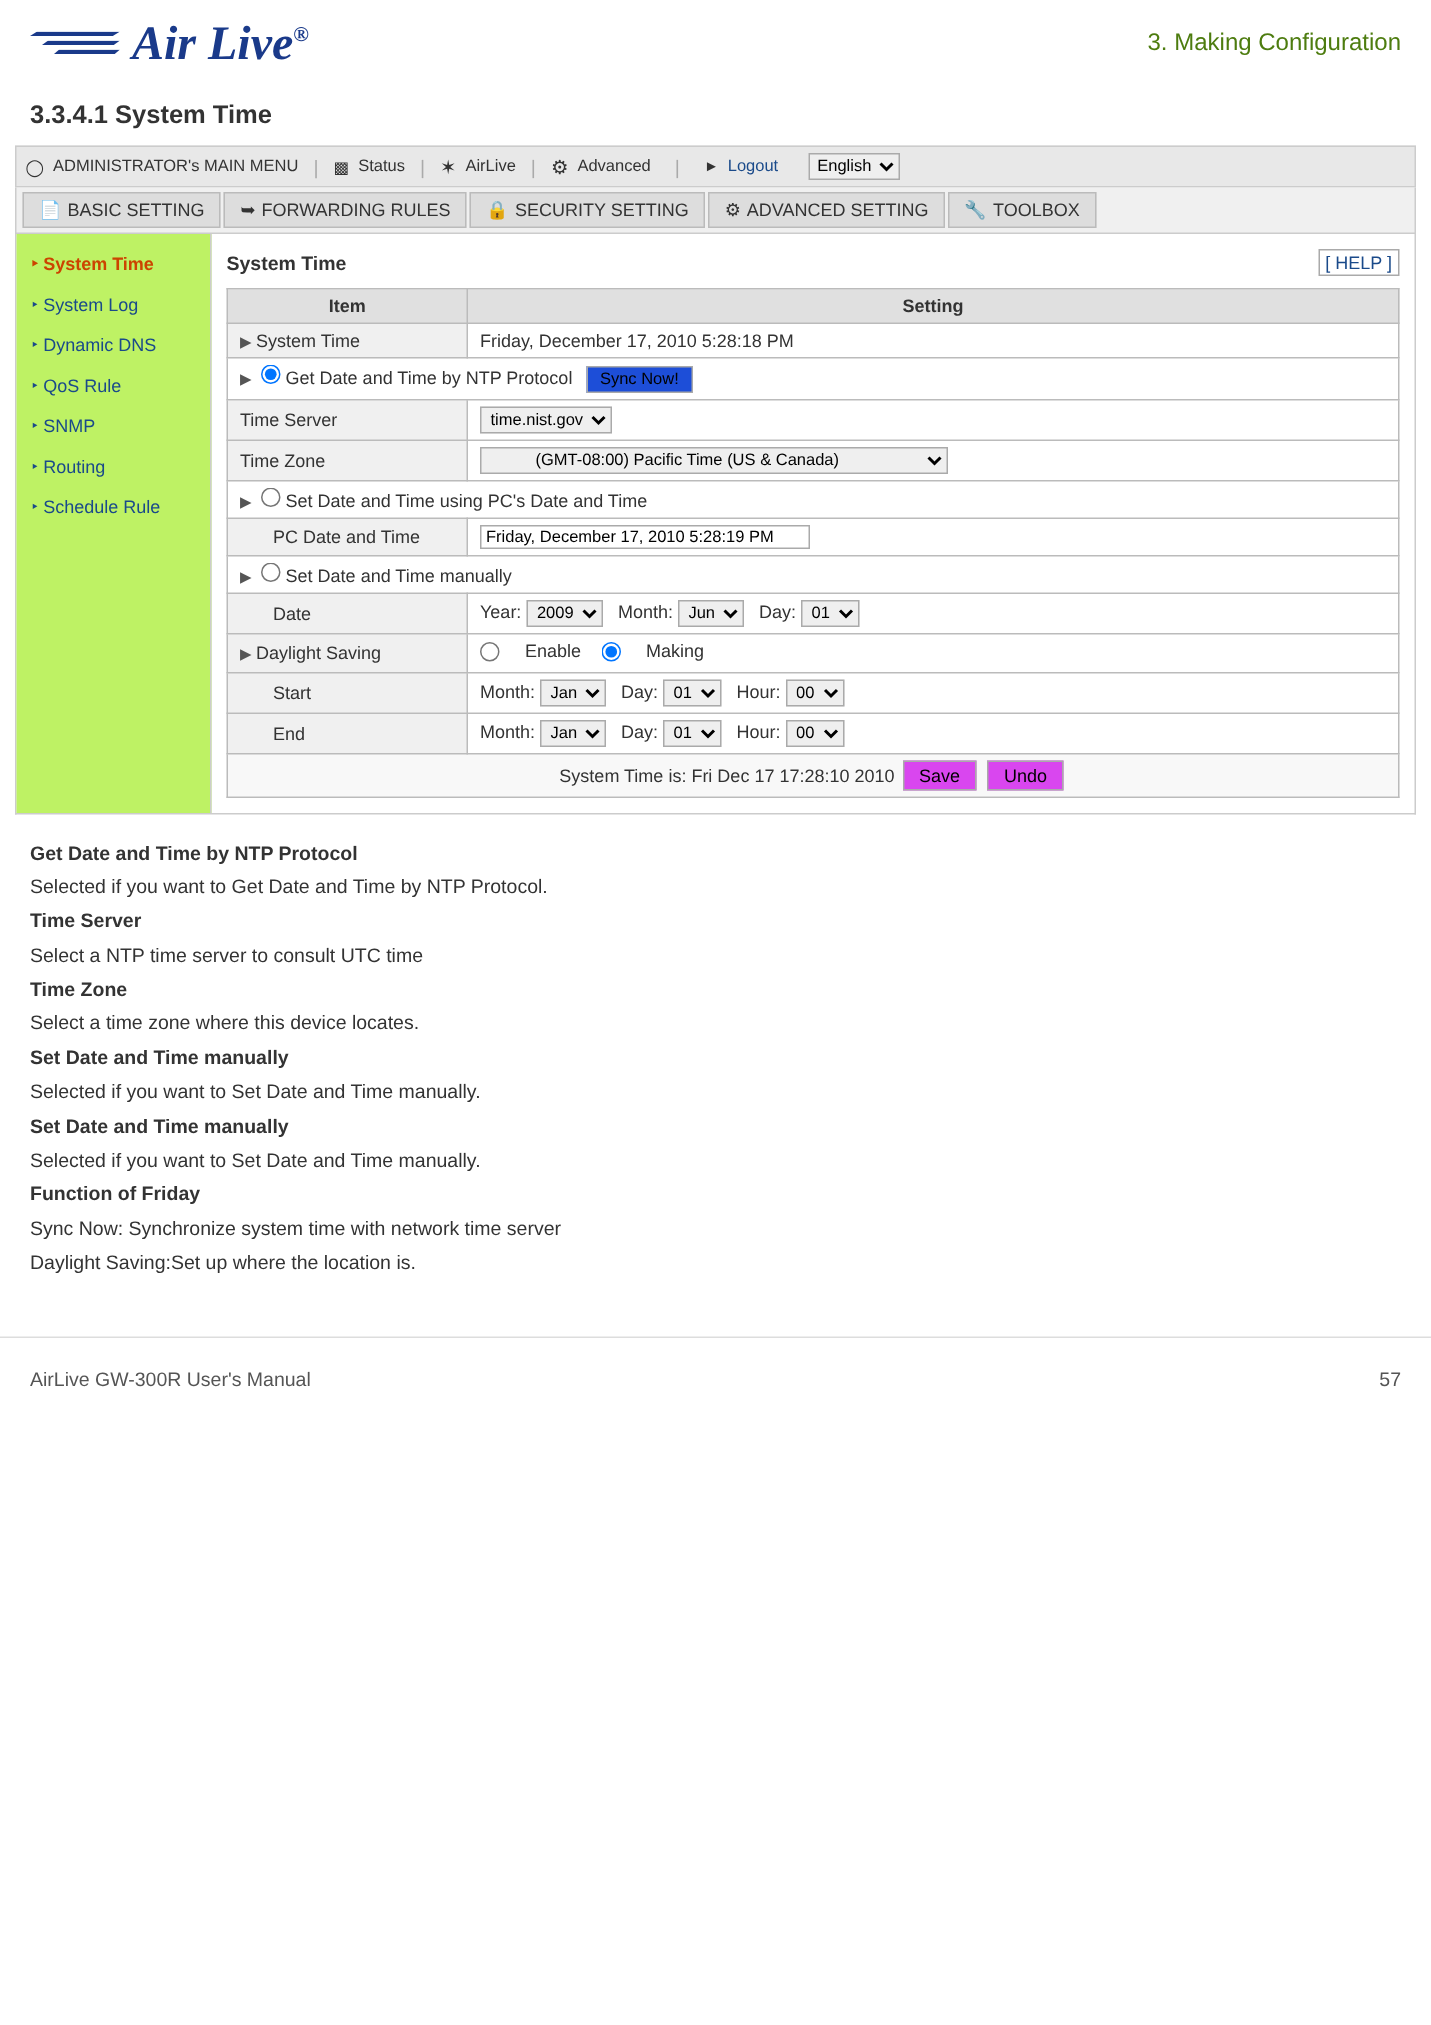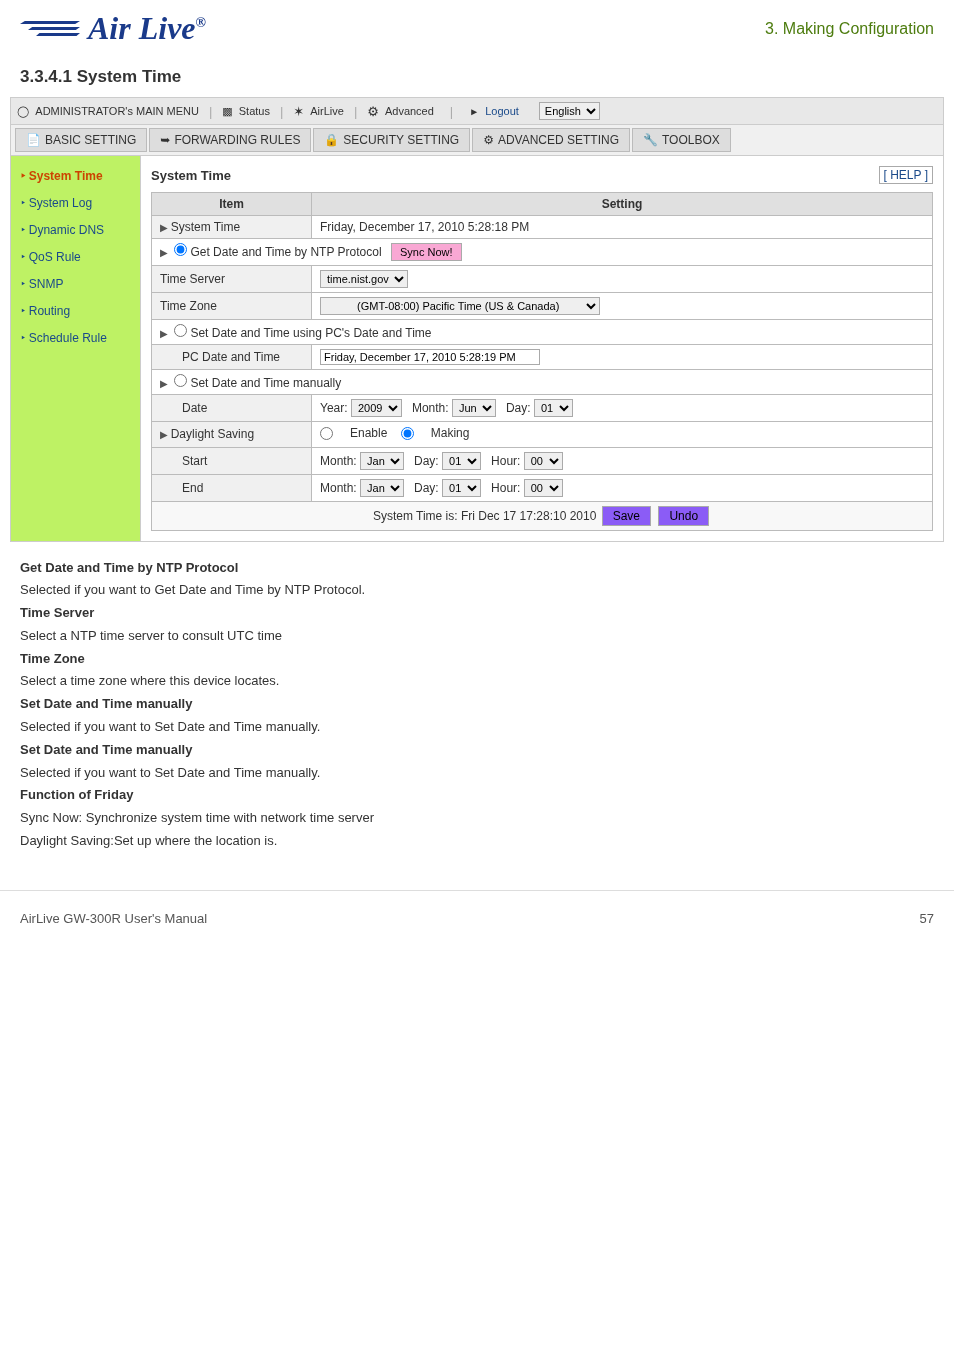--- a/index.html
+++ b/index.html
@@ -34,31 +34,31 @@
     .content-title { display: flex; justify-content: space-between; align-items: center; margin-bottom: 8px; }
     .content-title-text { font-weight: bold; font-size: 13px; }
     .help-link { color: #1a4a8a; font-size: 12px; border: 1px solid #aaa; padding: 1px 4px; cursor: pointer; margin-left: 36px; }
 
     .time-table { width: 100%; border-collapse: collapse; font-size: 12px; }
     .time-table th { background: #e0e0e0; border: 1px solid #bbb; padding: 4px 8px; text-align: center; font-weight: bold; }
     .time-table td { border: 1px solid #bbb; padding: 4px 8px; vertical-align: middle; }
     .time-table td.label { background: #f0f0f0; width: 160px; }
     .time-table td.setting { background: #fff; }
 
-    .sync-btn { background: #f9a8d4; border: 1px solid #aaa; padding: 2px 8px; font-size: 11px; cursor: pointer; margin-left: 6px; }
+    .sync-btn { background: #1d4ed8; border: 1px solid #aaa; padding: 2px 8px; font-size: 11px; cursor: pointer; margin-left: 6px; }
     .form-select { font-size: 11px; border: 1px solid #aaa; padding: 1px 2px; }
     .form-input { font-size: 11px; border: 1px solid #aaa; padding: 1px 3px; width: 50px; }
     .form-input-sm { font-size: 11px; border: 1px solid #aaa; padding: 1px 3px; width: 35px; }
     .range-hint { font-size: 10px; color: #666; }
 
     .radio-option { display: inline-flex; align-items: center; gap: 17px; margin-right: 10px; }
     .radio-option input { cursor: pointer; }
 
     .save-bar { text-align: center; padding: 8px; background: #f8f8f8; border-top: 1px solid #ddd; font-size: 12px; }
-    .save-btn { background: #8b5cf6; border: 1px solid #aaa; padding: 2px 10px; font-size: 12px; cursor: pointer; margin: 0 2px; }
+    .save-btn { background: #d946ef; border: 1px solid #aaa; padding: 2px 10px; font-size: 12px; cursor: pointer; margin: 0 2px; }
 
     
     .body-text { padding: 16px 20px; font-size: 13px; line-height: 1.6; }
     .body-text p { margin-bottom: 2px; }
     .body-text .term { font-weight: bold; }
 
     
     .page-footer { display: flex; justify-content: space-between; padding: 20px 20px 10px 20px; font-size: 13px; color: #555; border-top: 1px solid #ddd; margin-top: 20px; }
 
     
@@ -176,21 +176,21 @@
           <td class="setting">
             <select class="form-select">
               <option>time.nist.gov</option>
             </select>
           </td>
         </tr>
 
         <tr>
           <td class="label">Time Zone</td>
           <td class="setting">
-            <select class="form-select" style="width:280px;padding-left:32px;">
+            <select class="form-select" style="width:312px;padding-left:32px;">
               <option>(GMT-08:00) Pacific Time (US &amp; Canada)</option>
             </select>
           </td>
         </tr>
 
         <tr>
           <td colspan="2" class="setting">
             <span class="arrow-right"></span>
             <input type="radio" name="datetime-method" value="pc" style="">
             <span>Set Date and Time using PC's Date and Time</span>

